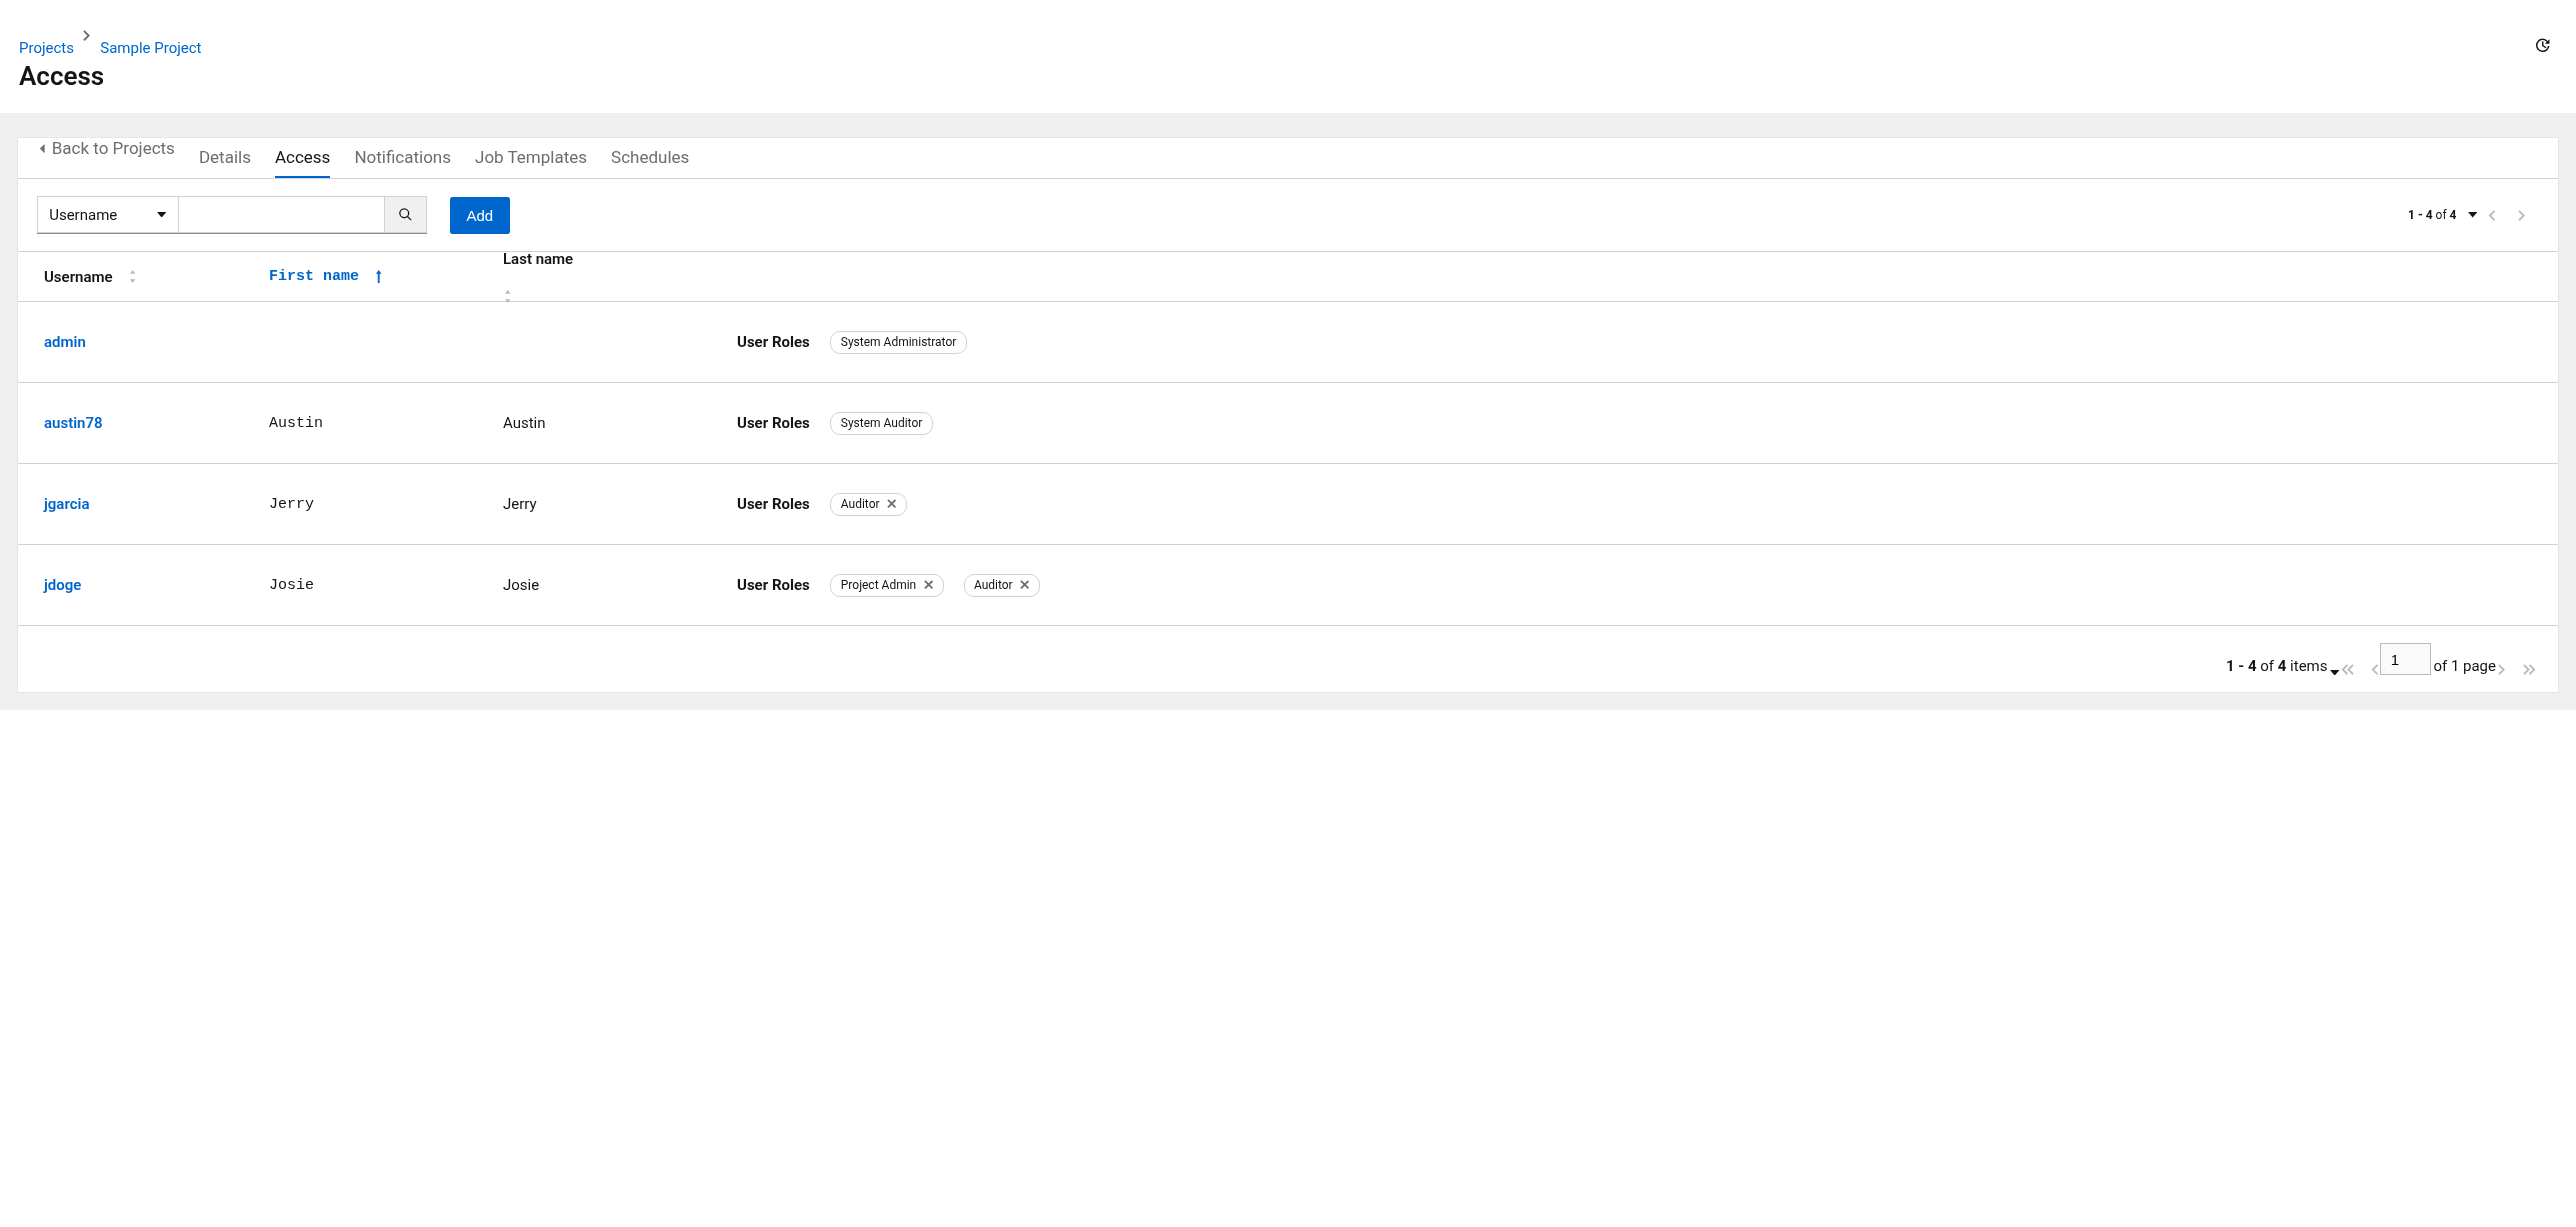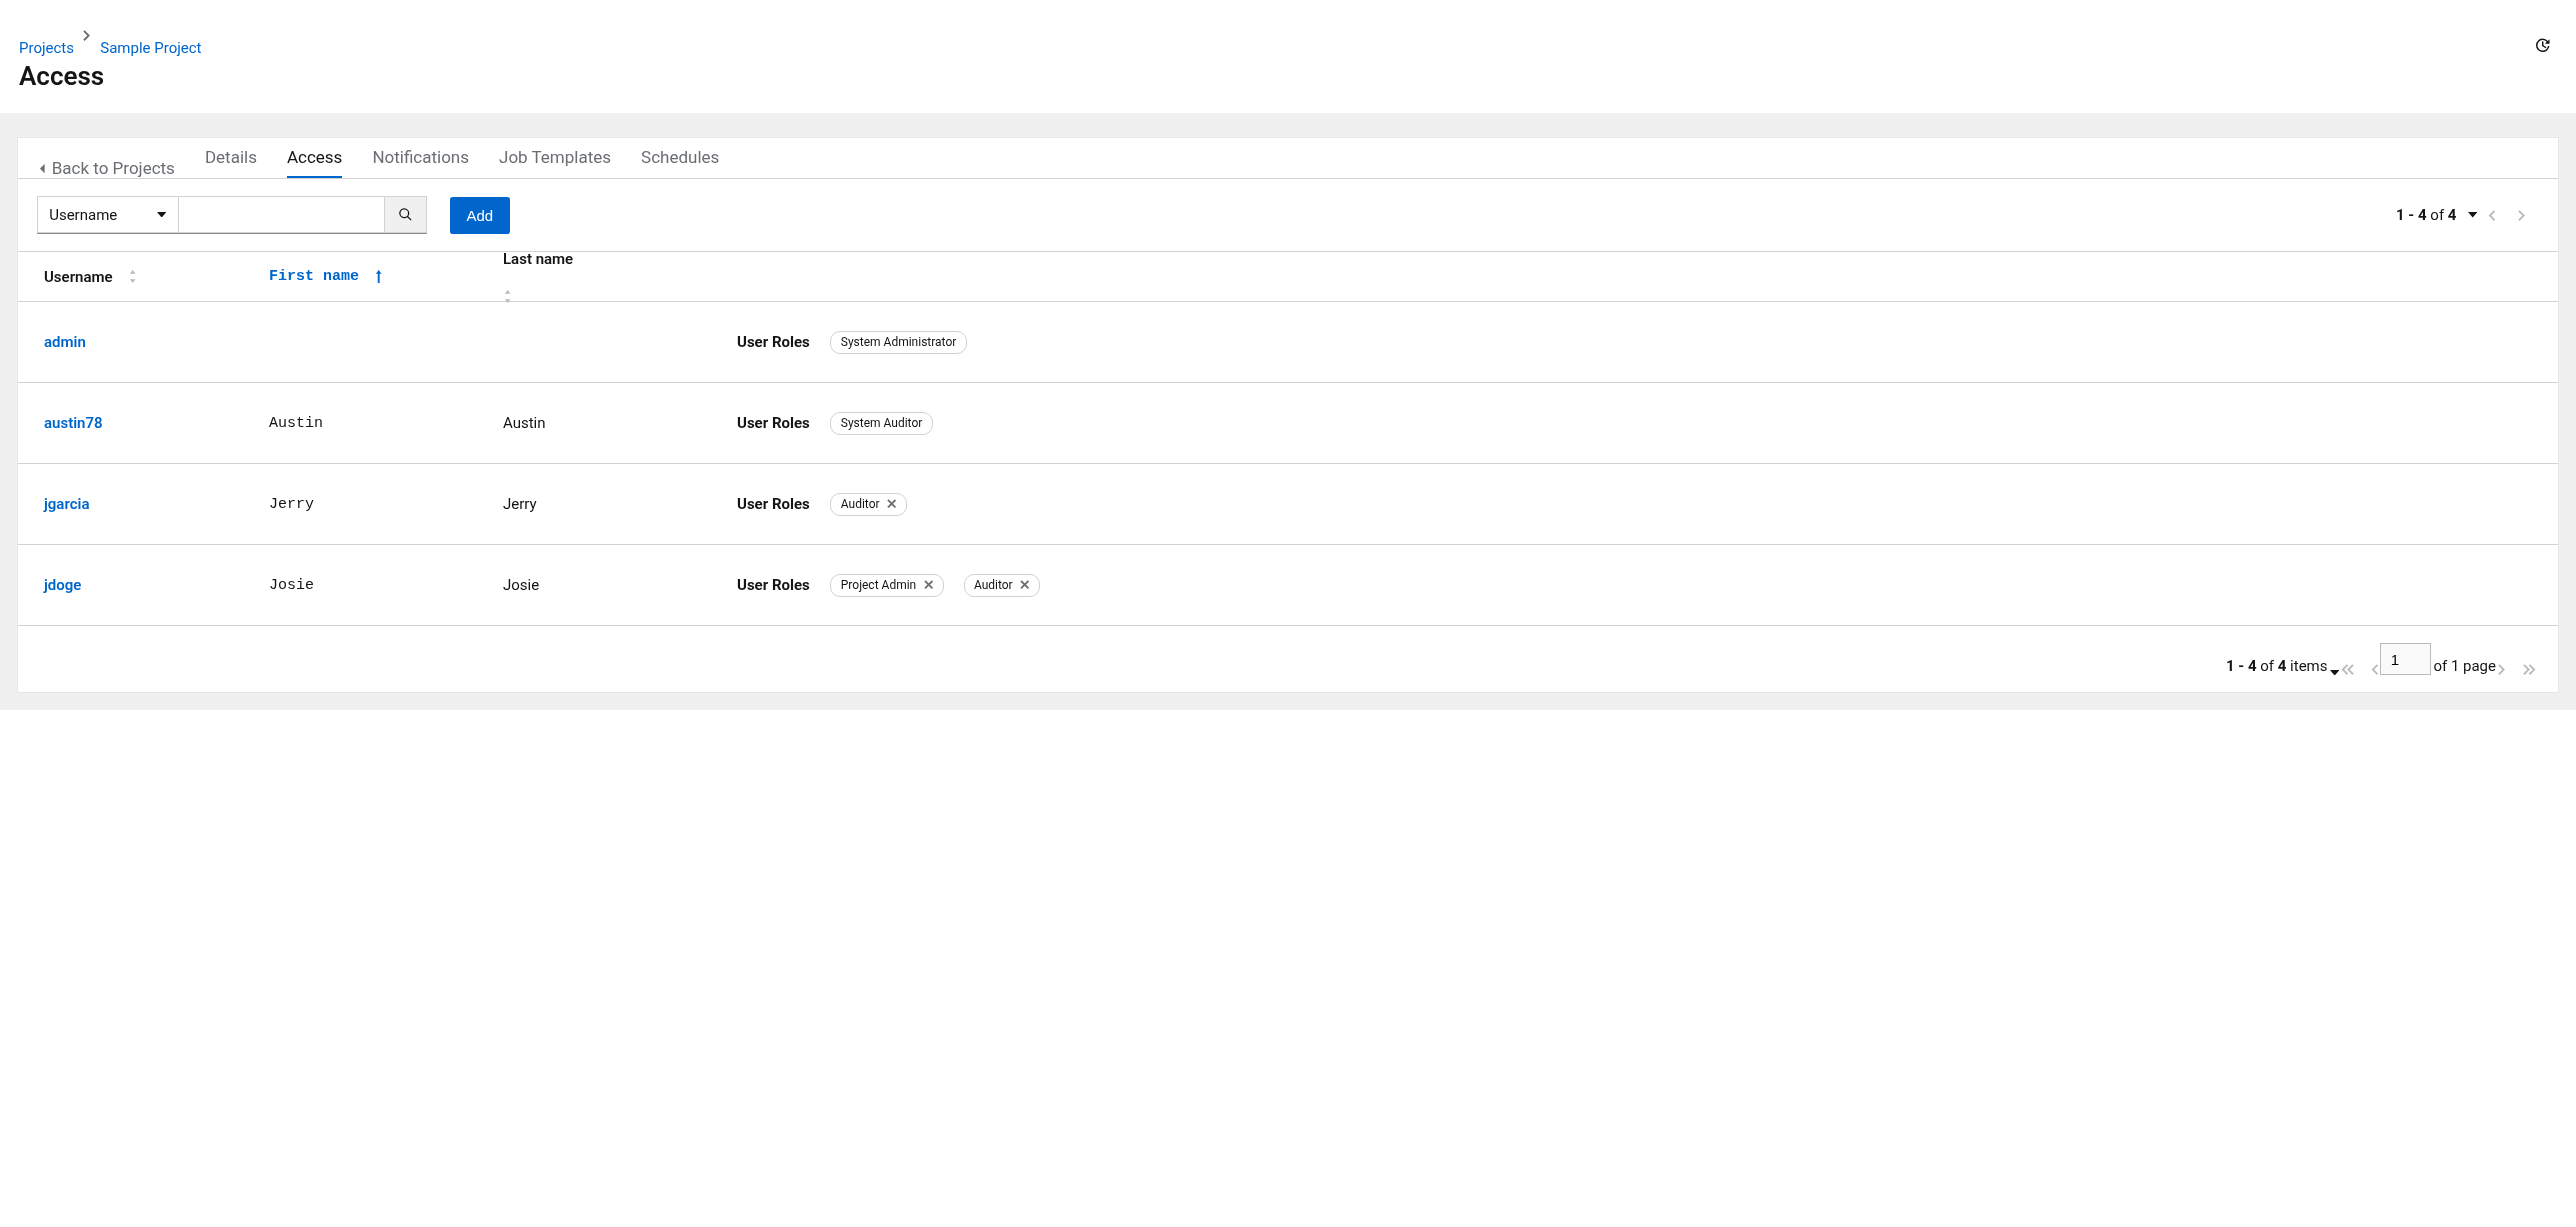--- a/index.html
+++ b/index.html
@@ -41,24 +41,24 @@
   }
   .gray-band{
     background:var(--gray-bg);
     padding:24px 17px 17px 17px;
   }
   .panel{
     background:#fff;
     border:0.9px solid var(--panel-border);
   }
   .tabs{
-    display:flex;align-items:flex-end;
+    display:flex;align-items:flex-start;
     border-bottom:0.9px solid var(--border);
     padding:0 20.6px;
-    gap:30px;
+    gap:24px;
     height:41px;
   }
   .back-link{
     color:var(--muted);cursor:pointer;display:flex;align-items:center;gap:5.6px;font-size:17px;
   }
   .tab{
     color:var(--muted);cursor:pointer;font-size:17px;height:100%;
     display:flex;align-items:center;border-bottom:2.8px solid transparent;
   }
   .tab.active{color:var(--text);border-bottom-color:var(--blue);}
@@ -82,21 +82,21 @@
     width:43px;height:37px;border:0.9px solid var(--border);
     background:#f0f0f0;display:flex;align-items:center;justify-content:center;
     cursor:pointer;color:#151515;
   }
   .add-btn{
     background:var(--blue-btn);color:#ffffff;border:none;height:37px;
     padding:0 17px;font-size:15px;border-radius:2.8px;cursor:pointer;
   }
   .toolbar-spacer{flex:1;}
   .top-pager{
-    display:flex;align-items:center;gap:11.2px;color:var(--text);font-size:15px;
+    display:flex;align-items:center;gap:11.2px;color:var(--text);font-size:12px;
   }
   .pager-arrow{color:#b8bbbe;cursor:default;width:19px;text-align:center;}
   .table{width:100%;}
   .thead{
     display:flex;align-items:center;height:51px;
     padding:0 26px;border-top:0.9px solid var(--border);border-bottom:0.9px solid var(--border);
     font-weight:600;
   }
   .col-username{width:225px;display:flex;align-items:center;gap:15px;}
   .col-firstname{width:234px;display:flex;align-items:center;gap:15px;font-family:Liberation Mono, monospace;}

